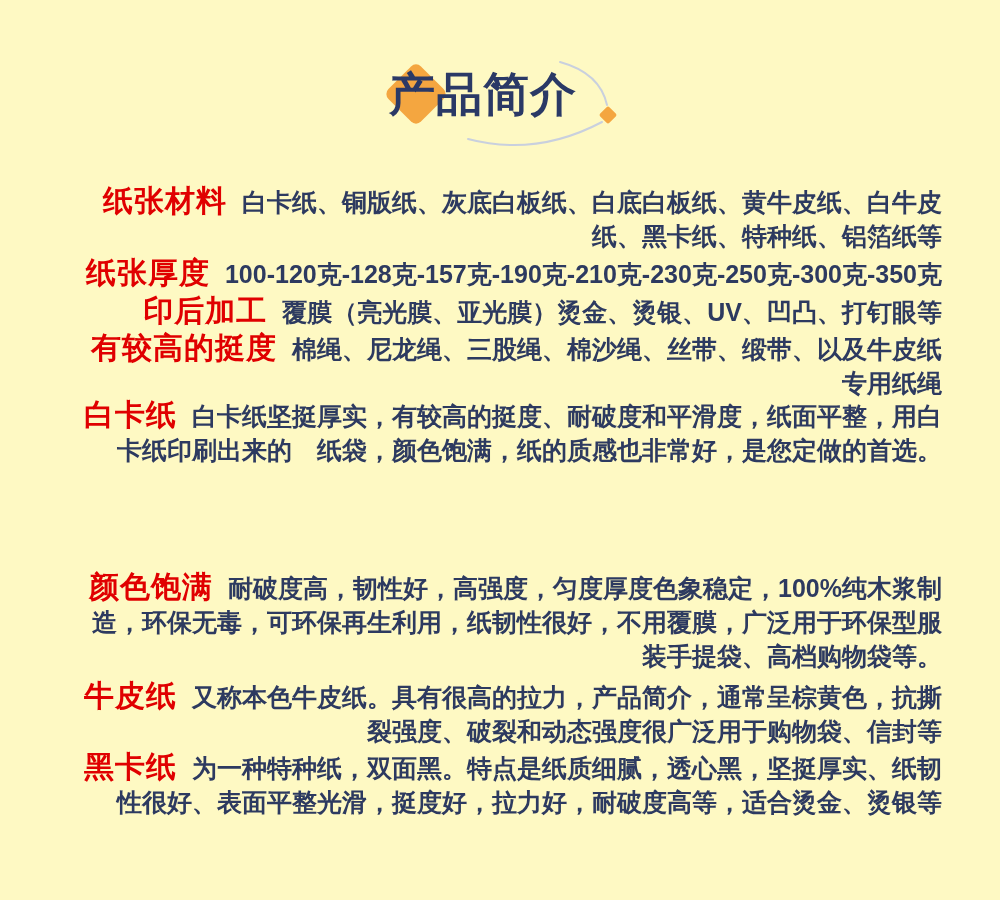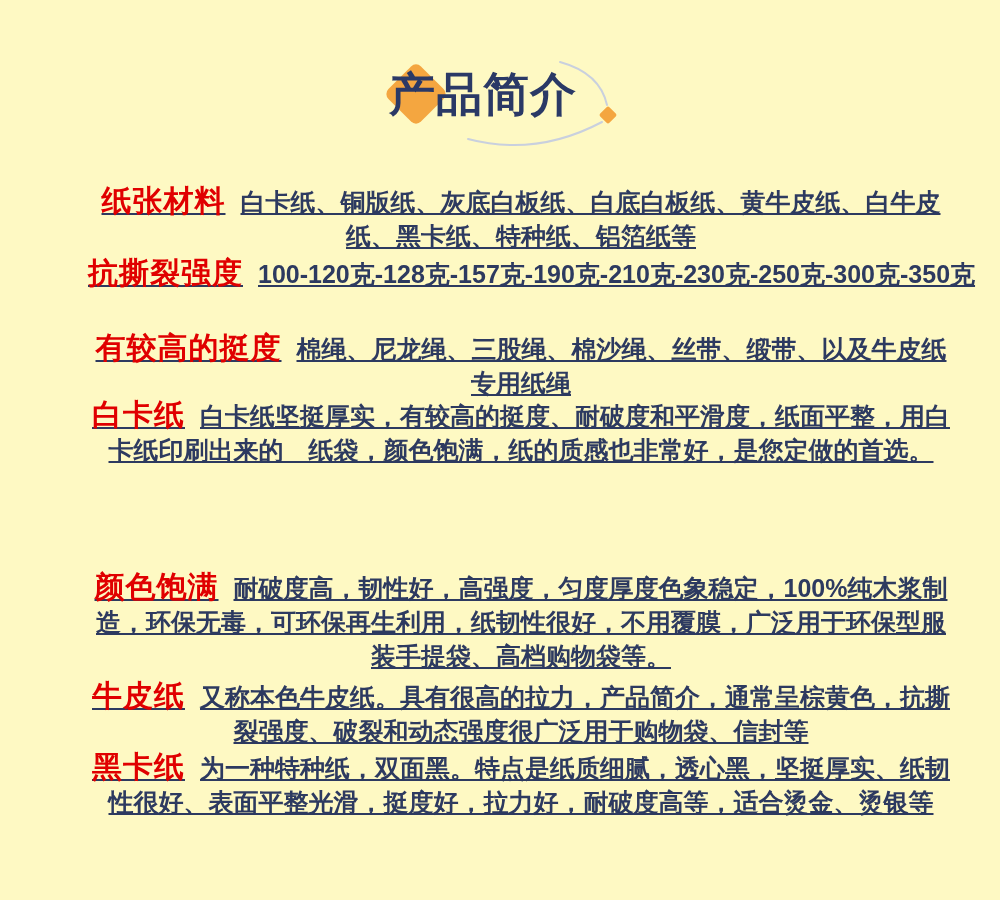--- a/index.html
+++ b/index.html
@@ -13,25 +13,24 @@
     background:var(--accent-orange,#F4A640);transform:rotate(45deg);
   }
   .page-title{
     position:absolute;left:389px;top:66px;margin:0;z-index:2;
     font-size:46px;line-height:56px;font-weight:700;letter-spacing:1px;
     color:var(--title-navy,#2A3966);
   }
   .swoosh{position:absolute;left:440px;top:45px;z-index:1;}
   
   .sec{
-    position:absolute;left:88px;width:866px;margin:0;
+    position:absolute;left:76px;width:866px;margin:0;
     font-size:25px;line-height:34px;font-weight:700;
     color:var(--body-navy,#2D3A60);
-    text-align:center;
-    text-decoration:underline;
+    text-align:right;
   }
   .sec .sh{
     font-size:30px;line-height:34px;font-weight:700;
     color:var(--heading-red,#E00000);
     margin-right:15px;letter-spacing:1px;
   }
   .nowrap{white-space:nowrap;}
 </style>
 </head>
 <body>
@@ -44,23 +43,26 @@
     <path d="M162,77 Q96,112 28,94" fill="none" stroke="var(--curve-gray,#C9D0DE)" stroke-width="2" stroke-linecap="round"></path>
     <rect x="161.5" y="63.5" width="13" height="13" rx="2" fill="var(--accent-orange,#F4A640)" transform="rotate(45 168 70)"></rect>
   </svg>
   <h1 class="page-title">产品简介</h1>
 
   <p class="sec" style="top:184px">
     <b class="sh">纸张材料</b><span>白卡纸、铜版纸、灰底白板纸、白底白板纸、黄牛皮纸、白牛皮纸、黑卡纸、特种纸、铝箔纸等</span>
   </p>
 
   <p class="sec nowrap" style="top:256px">
-    <b class="sh">抗撕裂强度</b><span>100-120克-128克-157克-190克-210克-230克-250克-300克-350克</span>
+    <b class="sh">纸张厚度</b><span>100-120克-128克-157克-190克-210克-230克-250克-300克-350克</span>
   </p>
 
+  <p class="sec" style="top:294px">
+    <b class="sh">印后加工</b><span>覆膜（亮光膜、亚光膜）烫金、烫银、UV、凹凸、打钉眼等</span>
+  </p>
 
   <p class="sec" style="top:331px">
     <b class="sh">有较高的挺度</b><span>棉绳、尼龙绳、三股绳、棉沙绳、丝带、缎带、以及牛皮纸专用纸绳</span>
   </p>
 
   <p class="sec" style="top:398px">
     <b class="sh">白卡纸</b><span>白卡纸坚挺厚实，有较高的挺度、耐破度和平滑度，纸面平整，用白卡纸印刷出来的　纸袋，颜色饱满，纸的质感也非常好，是您定做的首选。</span>
   </p>
 
 

